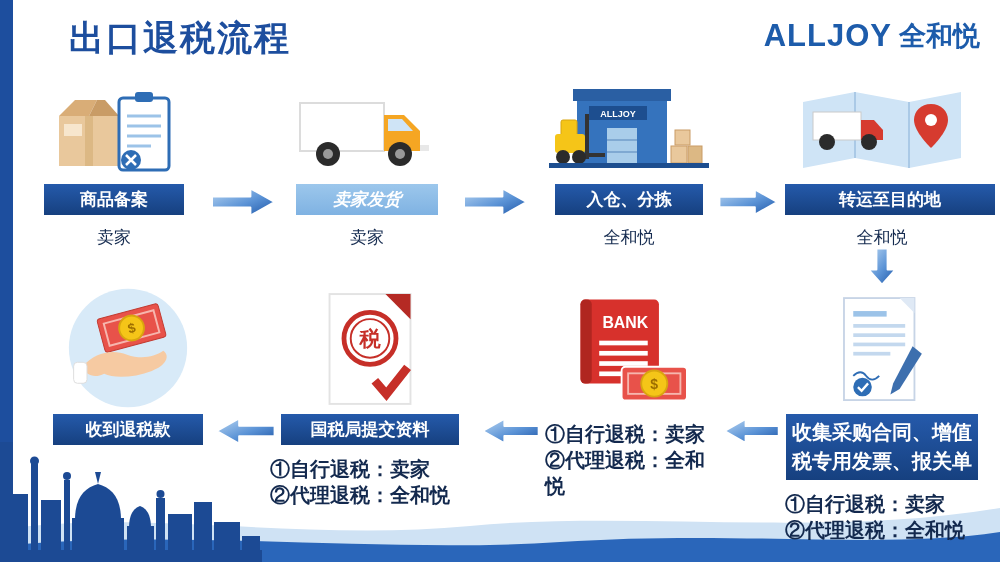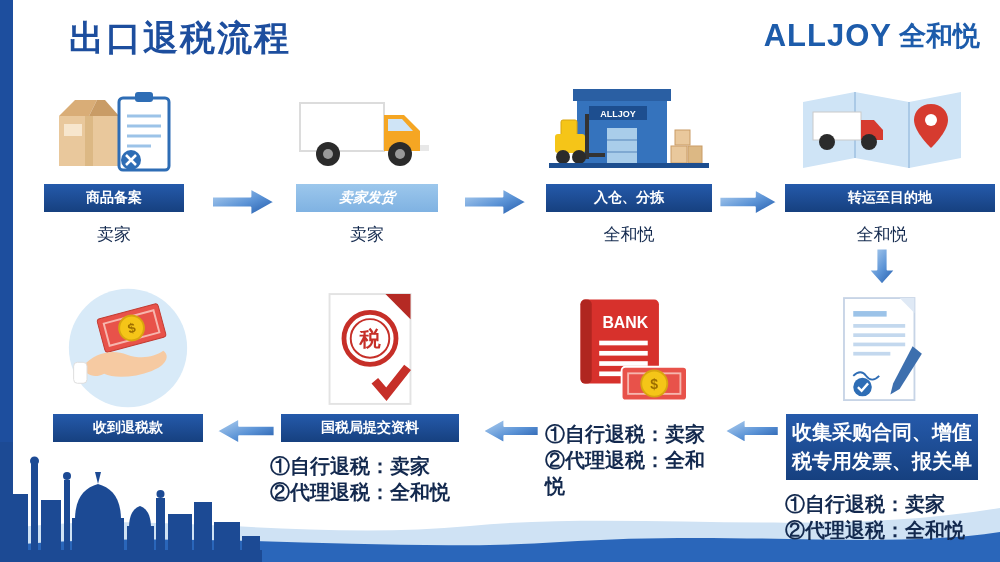--- a/index.html
+++ b/index.html
@@ -17,21 +17,21 @@
   .logo { position:absolute; right:20px; top:18px; display:flex; align-items:center; gap:7px; color:#1d5cab; z-index:5; }
   .logo-brand { font-size:31px; font-weight:800; letter-spacing:1px; }
   .logo-cn { font-size:27px; font-weight:bold; }
 
   
   .step { position:absolute; text-align:center; z-index:4; }
   .step-icon { display:flex; align-items:flex-end; justify-content:center; }
   .row1 .step-icon { height:104px; }
   .row2 .step-icon { height:128px; }
   .step-label { margin:4px auto 0; background:linear-gradient(180deg,#255aab,#16407f); color:#ffffff;
-                font-weight:bold; font-size:14px; padding:5px 0; line-height:1.25; }
+                font-weight:bold; font-size:17px; padding:5px 0; line-height:1.25; }
   .step-label.light { background:linear-gradient(180deg,#9cc7ec,#7fb2e2);font-style:italic; }
   .step-label.small { font-size:20px; padding:4px 2px; line-height:1.45; }
   .step-actor { margin-top:11px; font-size:17px; font-weight:normal; color:#13294e; }
   .step-notes { margin-top:11px; text-align:left; font-size:20px; font-weight:bold; color:#13294e; line-height:26px; }
 
   .arrow { position:absolute; z-index:4; }
 
   
   .waves { position:absolute; left:0; top:494px; width:1000px; height:68px; z-index:1; }
   .skyline { position:absolute; left:0; top:442px; z-index:2; }
@@ -117,21 +117,21 @@
         <rect x="126" y="54" width="15" height="15" fill="#e9c89c" stroke="#c99c66"></rect>
         <rect x="36" y="38" width="4" height="45" fill="#333333"></rect>
         <rect x="40" y="77" width="16" height="4" fill="#333333"></rect>
         <rect x="12" y="44" width="16" height="17" rx="2" fill="#f5c518" stroke="#d9a50f"></rect>
         <rect x="6" y="58" width="30" height="19" rx="3" fill="#f5c518"></rect>
         <circle cx="14" cy="81" r="7" fill="#2b2b2b"></circle>
           <circle cx="30" cy="81" r="7" fill="#2b2b2b"></circle>
         <rect x="0" y="87" width="160" height="5" fill="#1d4e8f"></rect>
       </svg>
     </div>
-    <div class="step-label" style="width:166px;">入仓、分拣</div>
+    <div class="step-label" style="width:148px;">入仓、分拣</div>
     <div class="step-actor">全和悦</div>
   </div>
 
   <div class="step row1" style="left:785px; top:76px; width:194px;">
     <div class="step-icon">
       <svg width="170" height="100" viewBox="0 0 170 100">
         <polygon points="6,22 58,12 112,22 164,12 164,78 112,88 58,78 6,88" fill="#cfe4f6"></polygon>
         <line x1="58" y1="12" x2="58" y2="78" stroke="#aac9e6" stroke-width="2"></line>
         <line x1="112" y1="22" x2="112" y2="88" stroke="#aac9e6" stroke-width="2"></line>
         <rect x="16" y="32" width="48" height="28" fill="#ffffff" stroke="#c9c9c9"></rect>

